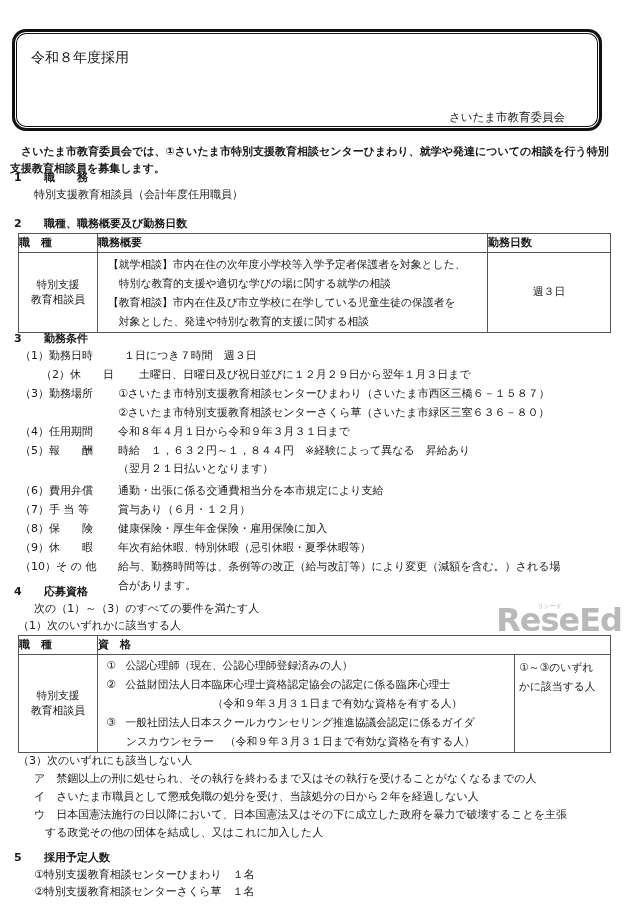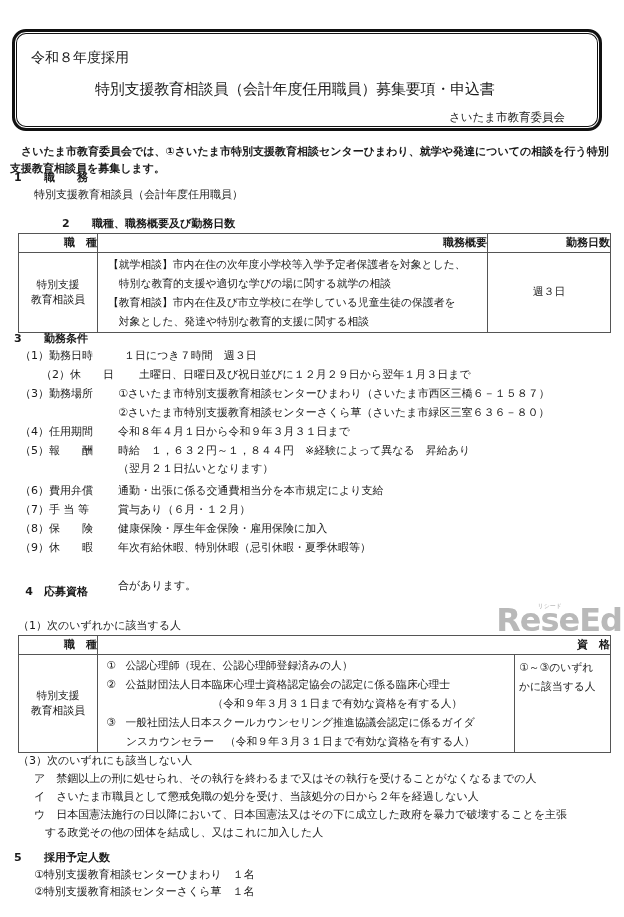--- a/index.html
+++ b/index.html
@@ -25,21 +25,21 @@
 
   .intro { position: absolute; left: 10px; top: 143px; width: 600px; font-size: 11px; font-weight: bold; line-height: 17px; }
 
   .abs { position: absolute; }
   .sec-head { font-weight: bold; font-size: 11px; white-space: nowrap; }
   .sec-num { display: inline-block; width: 34px; padding-left: 4px; }
   .plain { font-size: 11px; white-space: nowrap; }
 
   table.grid { border-collapse: collapse; position: absolute; font-size: 10.8px; }
   table.grid td, table.grid th { border: 1px solid #555; }
-  table.grid th { font-weight: bold; text-align: right; font-size: 11px; height: 19px; }
+  table.grid th { font-weight: bold; text-align: left; font-size: 11px; height: 19px; }
   table.grid td { vertical-align: middle; }
   .center { text-align: center; }
   .duty-lines div { white-space: nowrap; line-height: 19px; }
 
   .cond-row { position: absolute; left: 20px; white-space: nowrap; font-size: 11px; height: 19px; line-height: 19px; }
   .cond-label { display: inline-block; width: 98px; }
   .cond-val { display: inline-block; }
 
   .qual-lines div { white-space: nowrap; line-height: 19px; }
   .q-num { display: inline-block; width: 22px; text-align: center; }
@@ -50,32 +50,31 @@
   }
   .watermark-sub { position: absolute; right: 62px; bottom: 38px; font-size: 6px; color: #aaa; }
 </style>
 </head>
 <body>
 
 <div class="page">
 
   <div class="title-box">
     <div class="title-line1">令和８年度採用</div>
-    <div class="title-line2">特別支援教育相談員（会計年度任用職員）募集要項・申込書</div>
     <div class="title-line3">さいたま市教育委員会</div>
   </div>
 
   <div class="intro">　さいたま市教育委員会では、①さいたま市特別支援教育相談センターひまわり、就学や発達についての相談を行う特別支援教育相談員を募集します。</div>
 
   <div class="abs sec-head" style="left:10px; top:171px;">
     <span class="sec-num">1</span><span>職　　務</span>
   </div>
   <div class="abs plain" style="left:34px; top:188px;">特別支援教育相談員（会計年度任用職員）</div>
 
-  <div class="abs sec-head" style="left:10px; top:217px;margin-left:48px;">
+  <div class="abs sec-head" style="left:10px; top:217px;">
     <span class="sec-num">2</span><span>職種、職務概要及び勤務日数</span>
   </div>
   <table class="grid" style="left:18px; top:233px; width:593px;">
     <tbody>
         <tr>
       <th style="width:79px;">職　種</th>
       <th style="width:390px;">職務概要</th>
       <th>勤務日数</th>
     </tr>
     <tr style="height:80px;">
@@ -124,27 +123,31 @@
   </div>
   <div class="cond-row" style="top:500px;">
     <span class="cond-label">（7）手 当 等</span><span class="cond-val">賞与あり（６月・１２月）</span>
   </div>
   <div class="cond-row" style="top:519px;">
     <span class="cond-label">（8）保　　険</span><span class="cond-val">健康保険・厚生年金保険・雇用保険に加入</span>
   </div>
   <div class="cond-row" style="top:538px;">
     <span class="cond-label">（9）休　　暇</span><span class="cond-val">年次有給休暇、特別休暇（忌引休暇・夏季休暇等）</span>
   </div>
+  <div class="cond-row" style="top:557px;">
+    <span class="cond-label">（10）そ の 他</span><span class="cond-val">給与、勤務時間等は、条例等の改正（給与改訂等）により変更（減額を含む。）される場</span>
+  </div>
   <div class="cond-row" style="top:576px;">
     <span class="cond-label"></span><span class="cond-val">合があります。</span>
   </div>
 
-  <div class="abs sec-head" style="left:10px; top:585px;text-align:center;">
+  <div class="abs sec-head" style="left:10px; top:585px;">
     <span class="sec-num">4</span><span>応募資格</span>
   </div>
+  <div class="abs plain" style="left:34px; top:602px;">次の（1）～（3）のすべての要件を満たす人</div>
   <div class="abs plain" style="left:18px; top:619px;">（1）次のいずれかに該当する人</div>
 
   <table class="grid" style="left:18px; top:635px; width:593px;">
     <tbody>
         <tr>
       <th style="width:79px;">職　種</th>
       <th colspan="2">資　格</th>
     </tr>
     <tr style="height:98px;">
       <td class="center">

